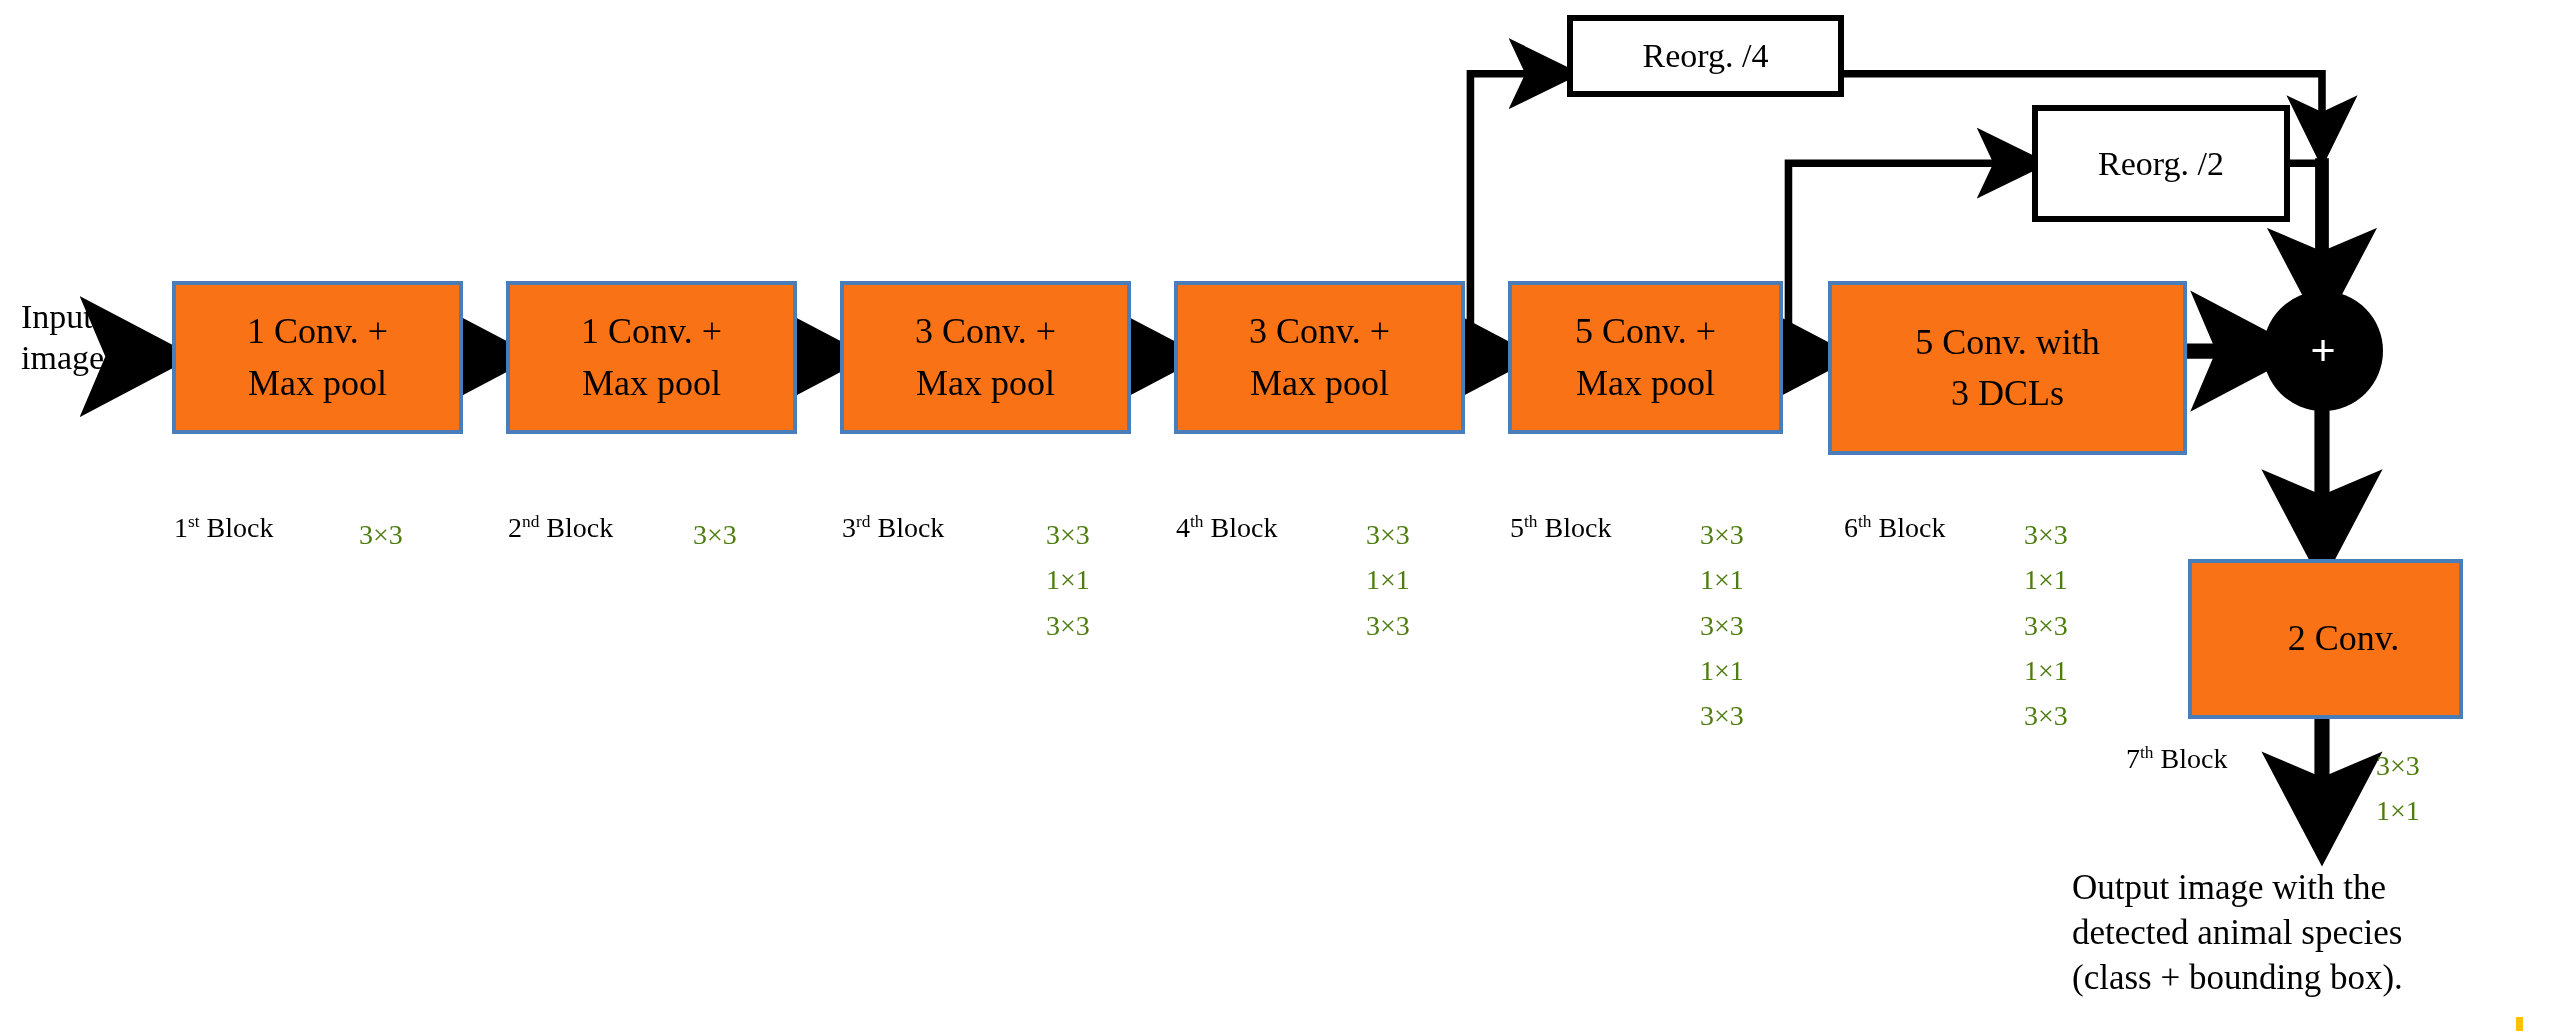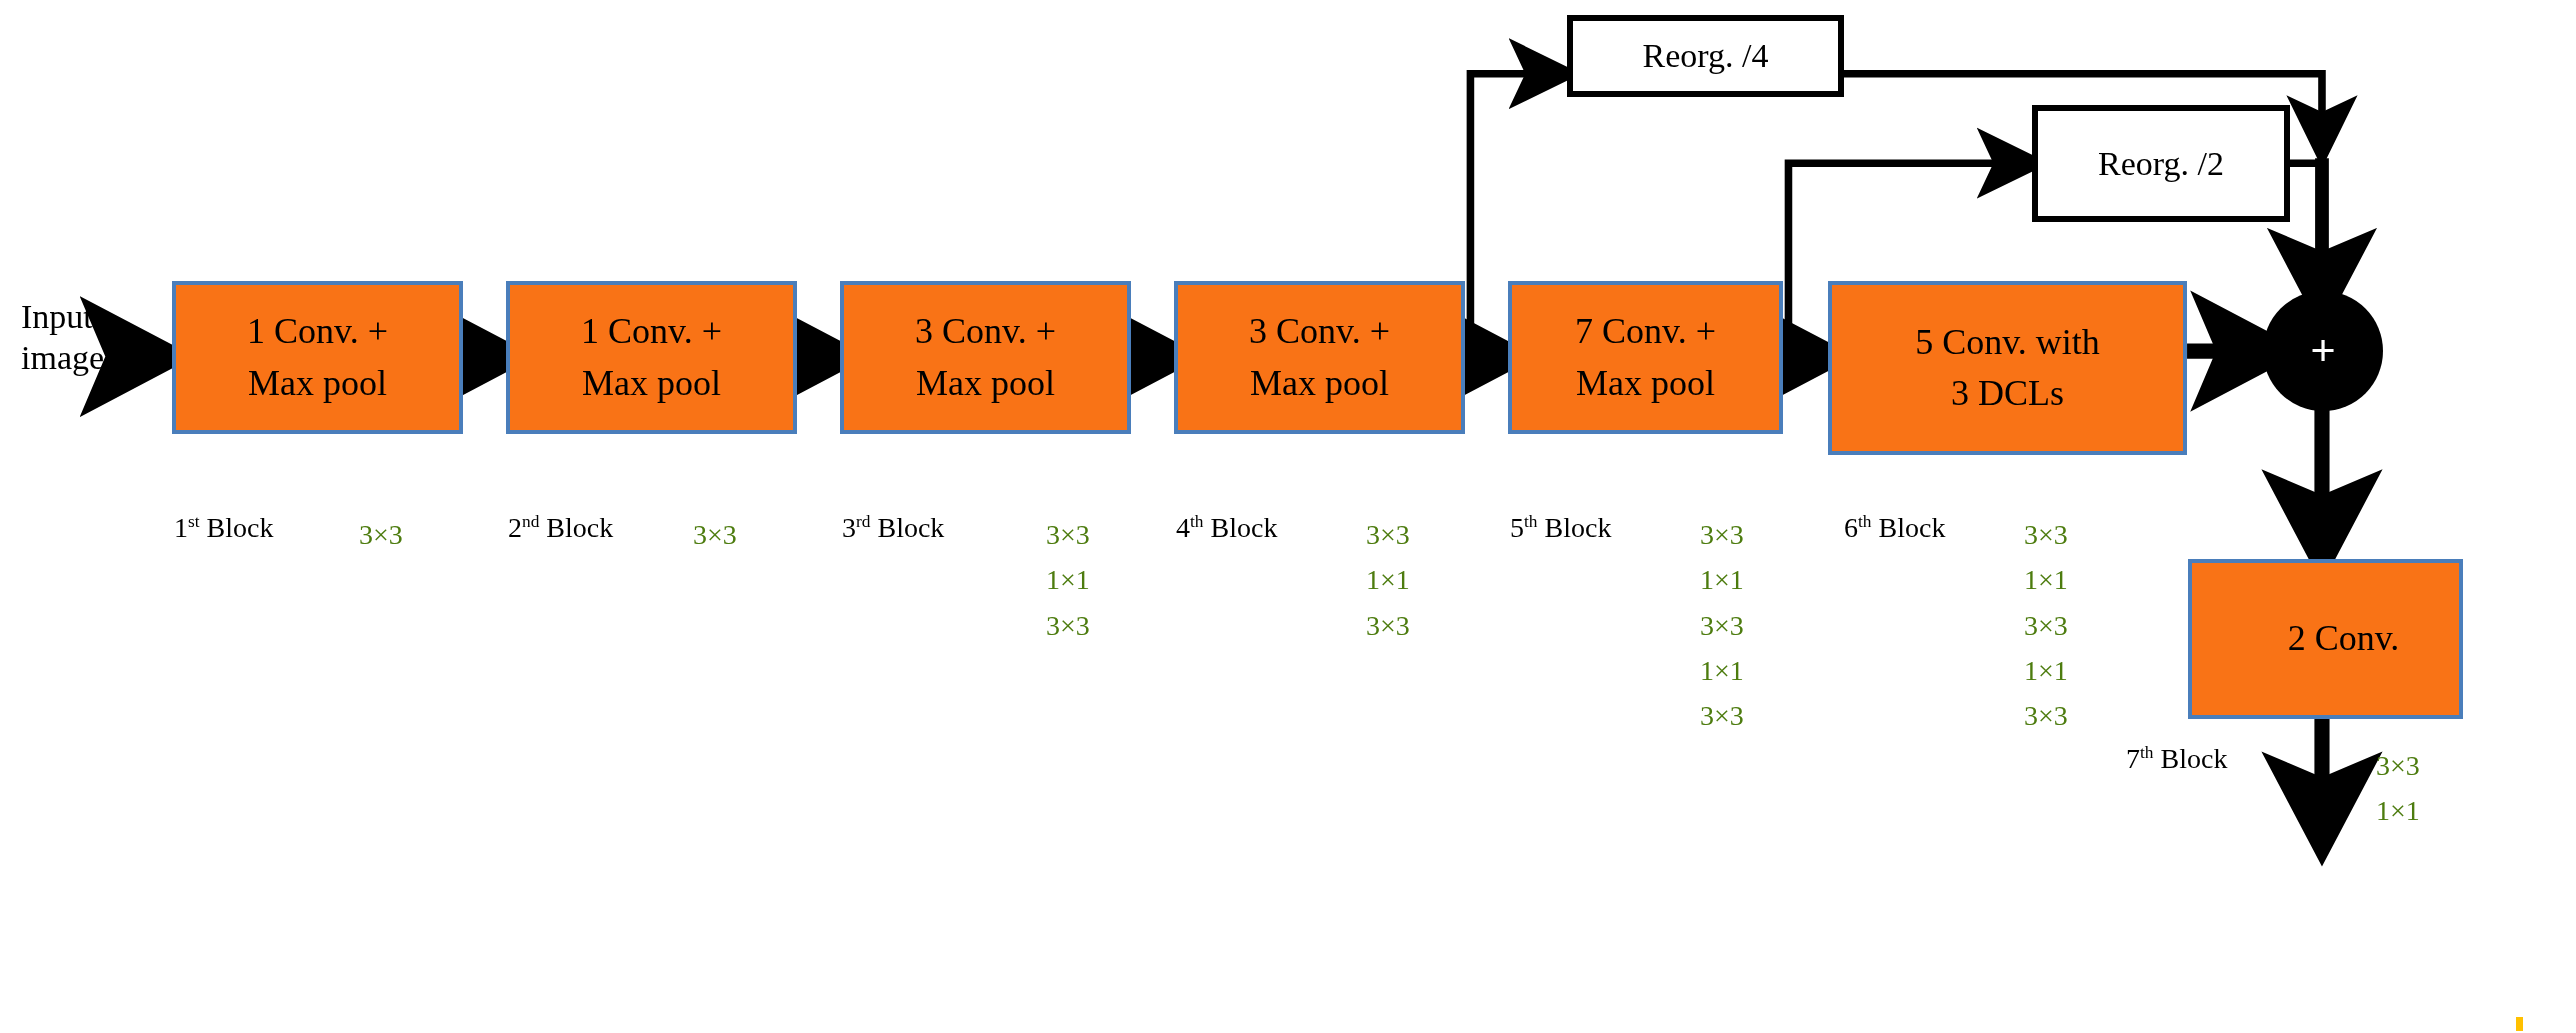--- a/index.html
+++ b/index.html
@@ -167,21 +167,21 @@
     <span class="ln">3 Conv. +</span>
     <span class="ln">Max pool</span>
   </div>
 
   <div class="blk" style="left:1174px; top:281px; width:291px; height:153px;">
     <span class="ln">3 Conv. +</span>
     <span class="ln">Max pool</span>
   </div>
 
   <div class="blk" style="left:1508px; top:281px; width:275px; height:153px;">
-    <span class="ln">7 Conv. +</span>
+    <span class="ln">5 Conv. +</span>
     <span class="ln">Max pool</span>
   </div>
 
   <div class="blk" style="left:1828px; top:281px; width:359px; height:174px;">
     <span class="ln">5 Conv. with</span>
     <span class="ln">3 DCLs</span>
   </div>
 
   <div class="blk" style="left:2188px; top:559px; width:275px; height:160px;padding-left:36px;">
     <span class="ln">2 Conv.</span>
@@ -248,17 +248,22 @@
     <span class="ln">1×1</span>
     <span class="ln">3×3</span>
     <span class="ln">1×1</span>
     <span class="ln">3×3</span>
   </div>
   <div class="kcol" style="left:2376px; top:743px;">
     <span class="ln">3×3</span>
     <span class="ln">1×1</span>
   </div>
 
+  <div class="outCap" style="left:2072px; top:866px;">
+    <span class="ln">Output image with the</span>
+    <span class="ln">detected animal species</span>
+    <span class="ln">(class + bounding box).</span>
+  </div>
 
   <div class="speck" style="left:2516px; top:1017px; width:6.9px; height:13.8px;"></div>
 
 </div>
 
 
 </body></html>

